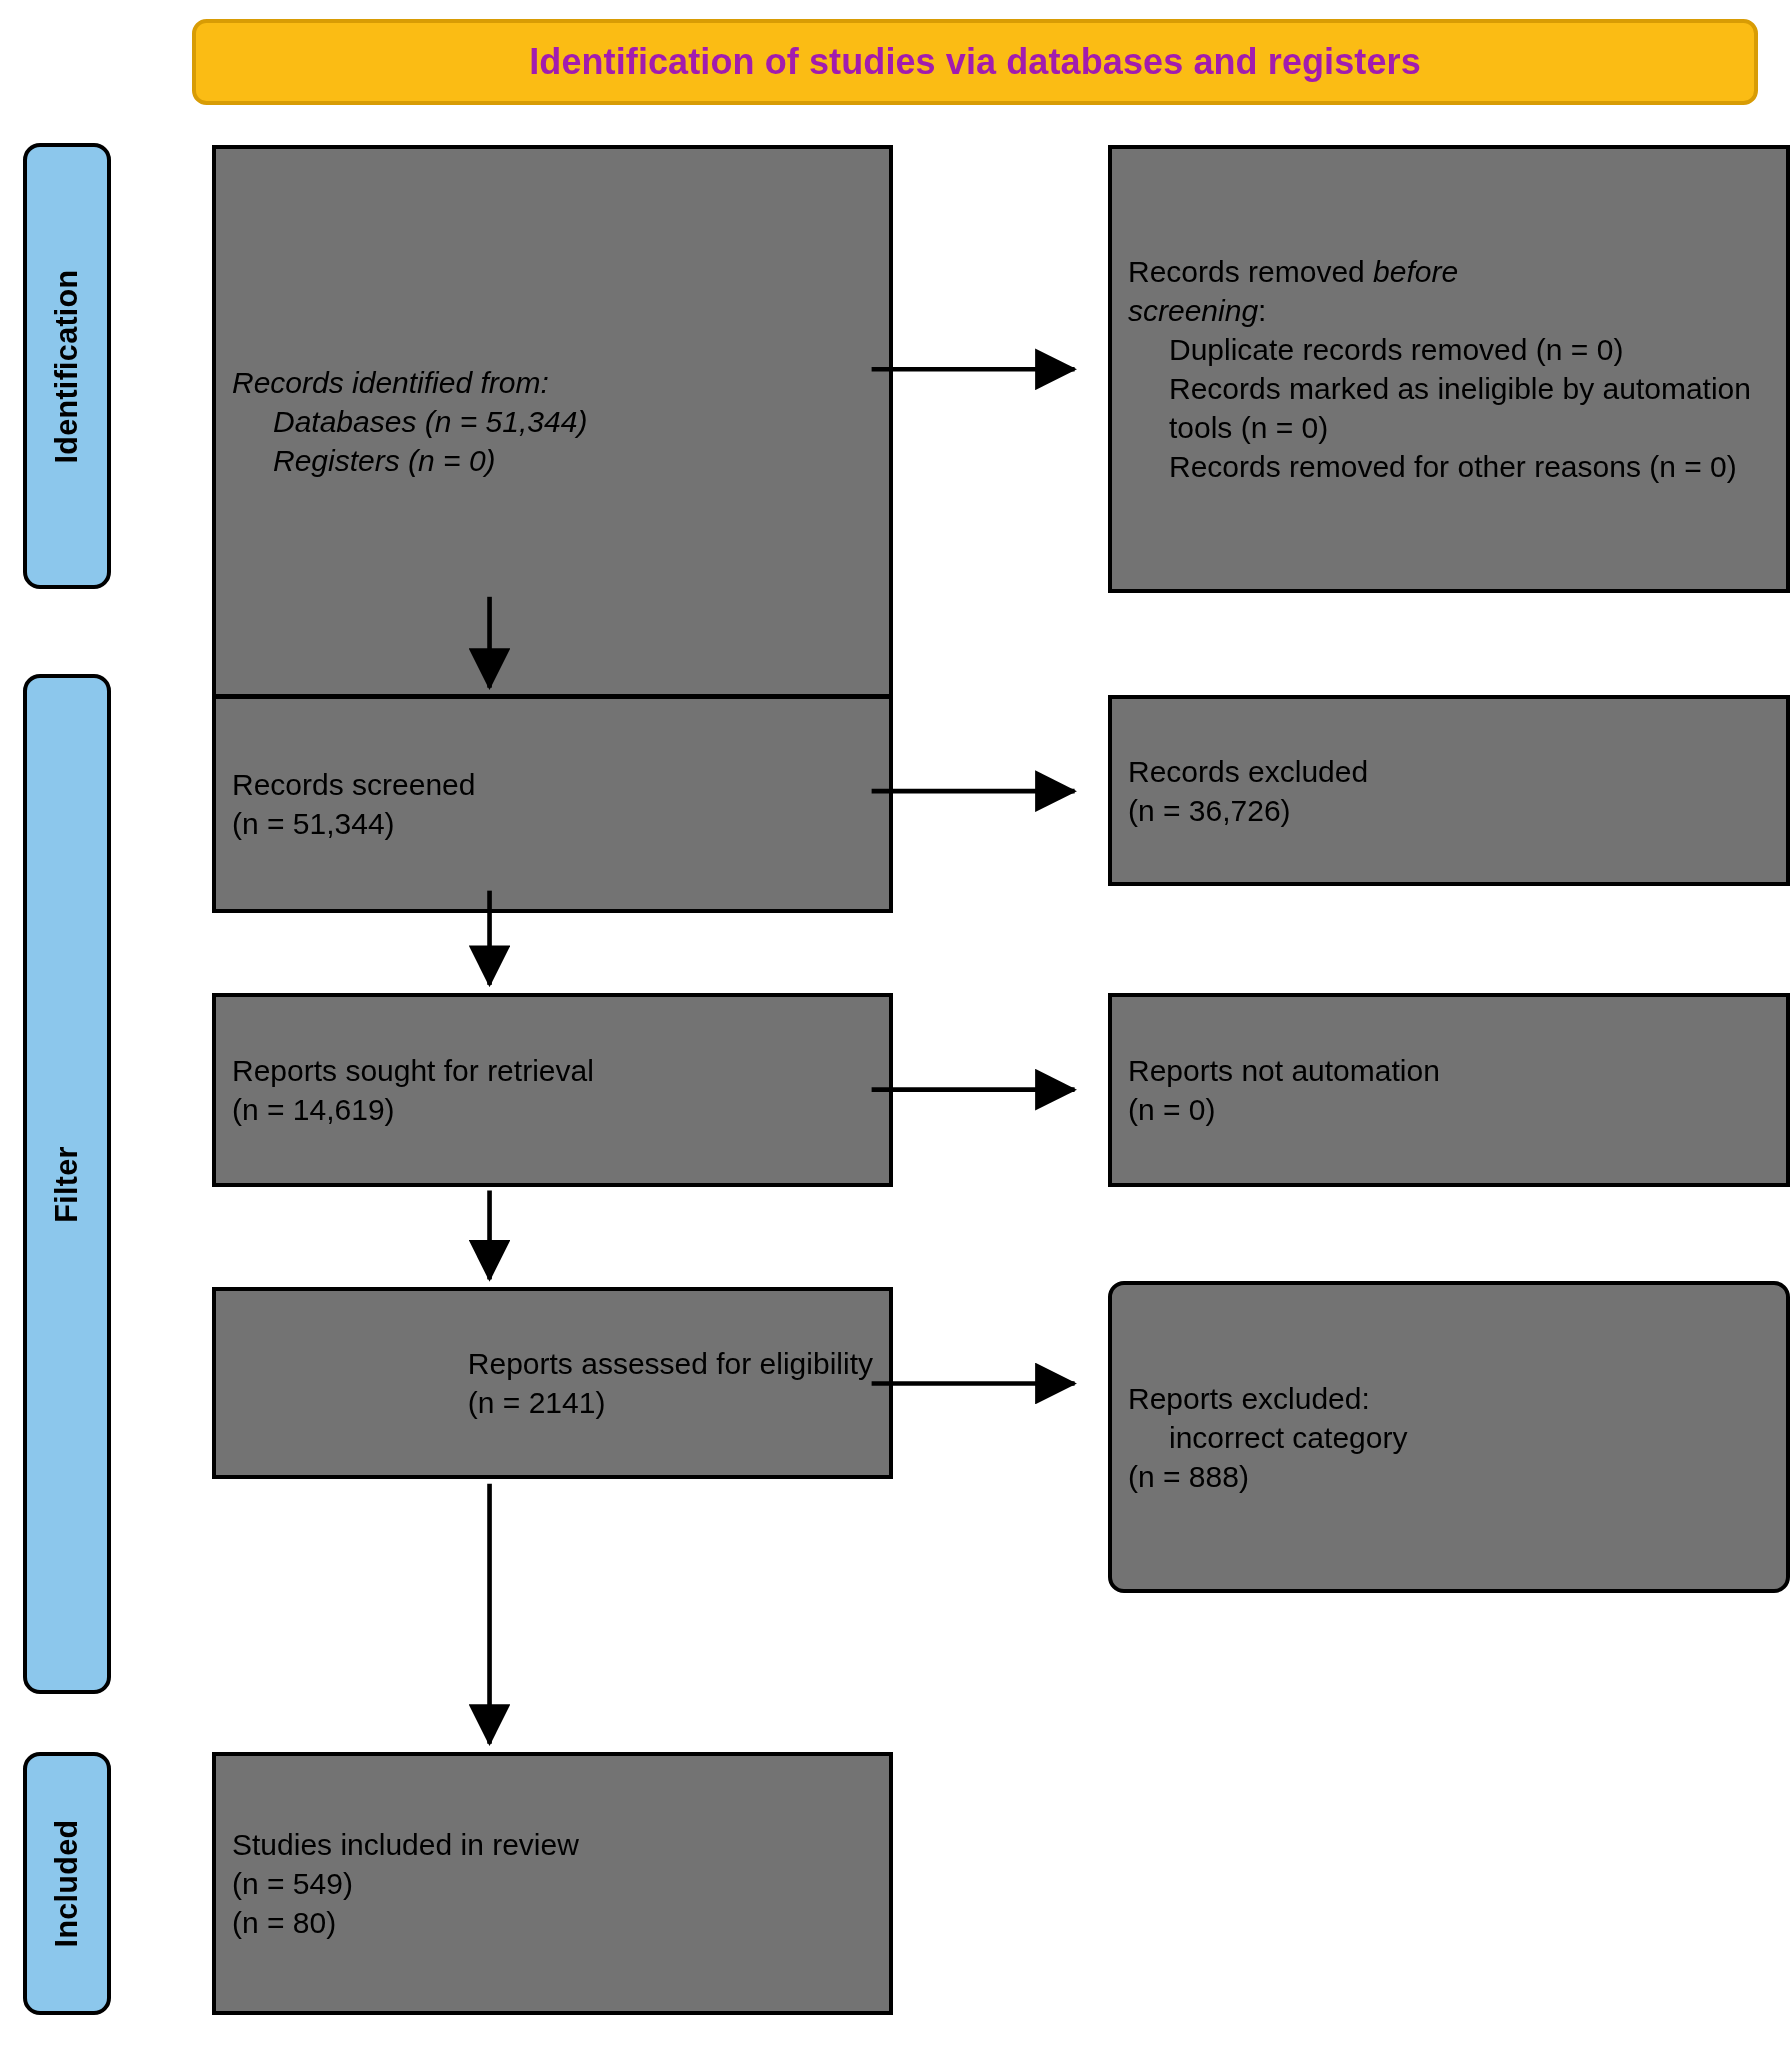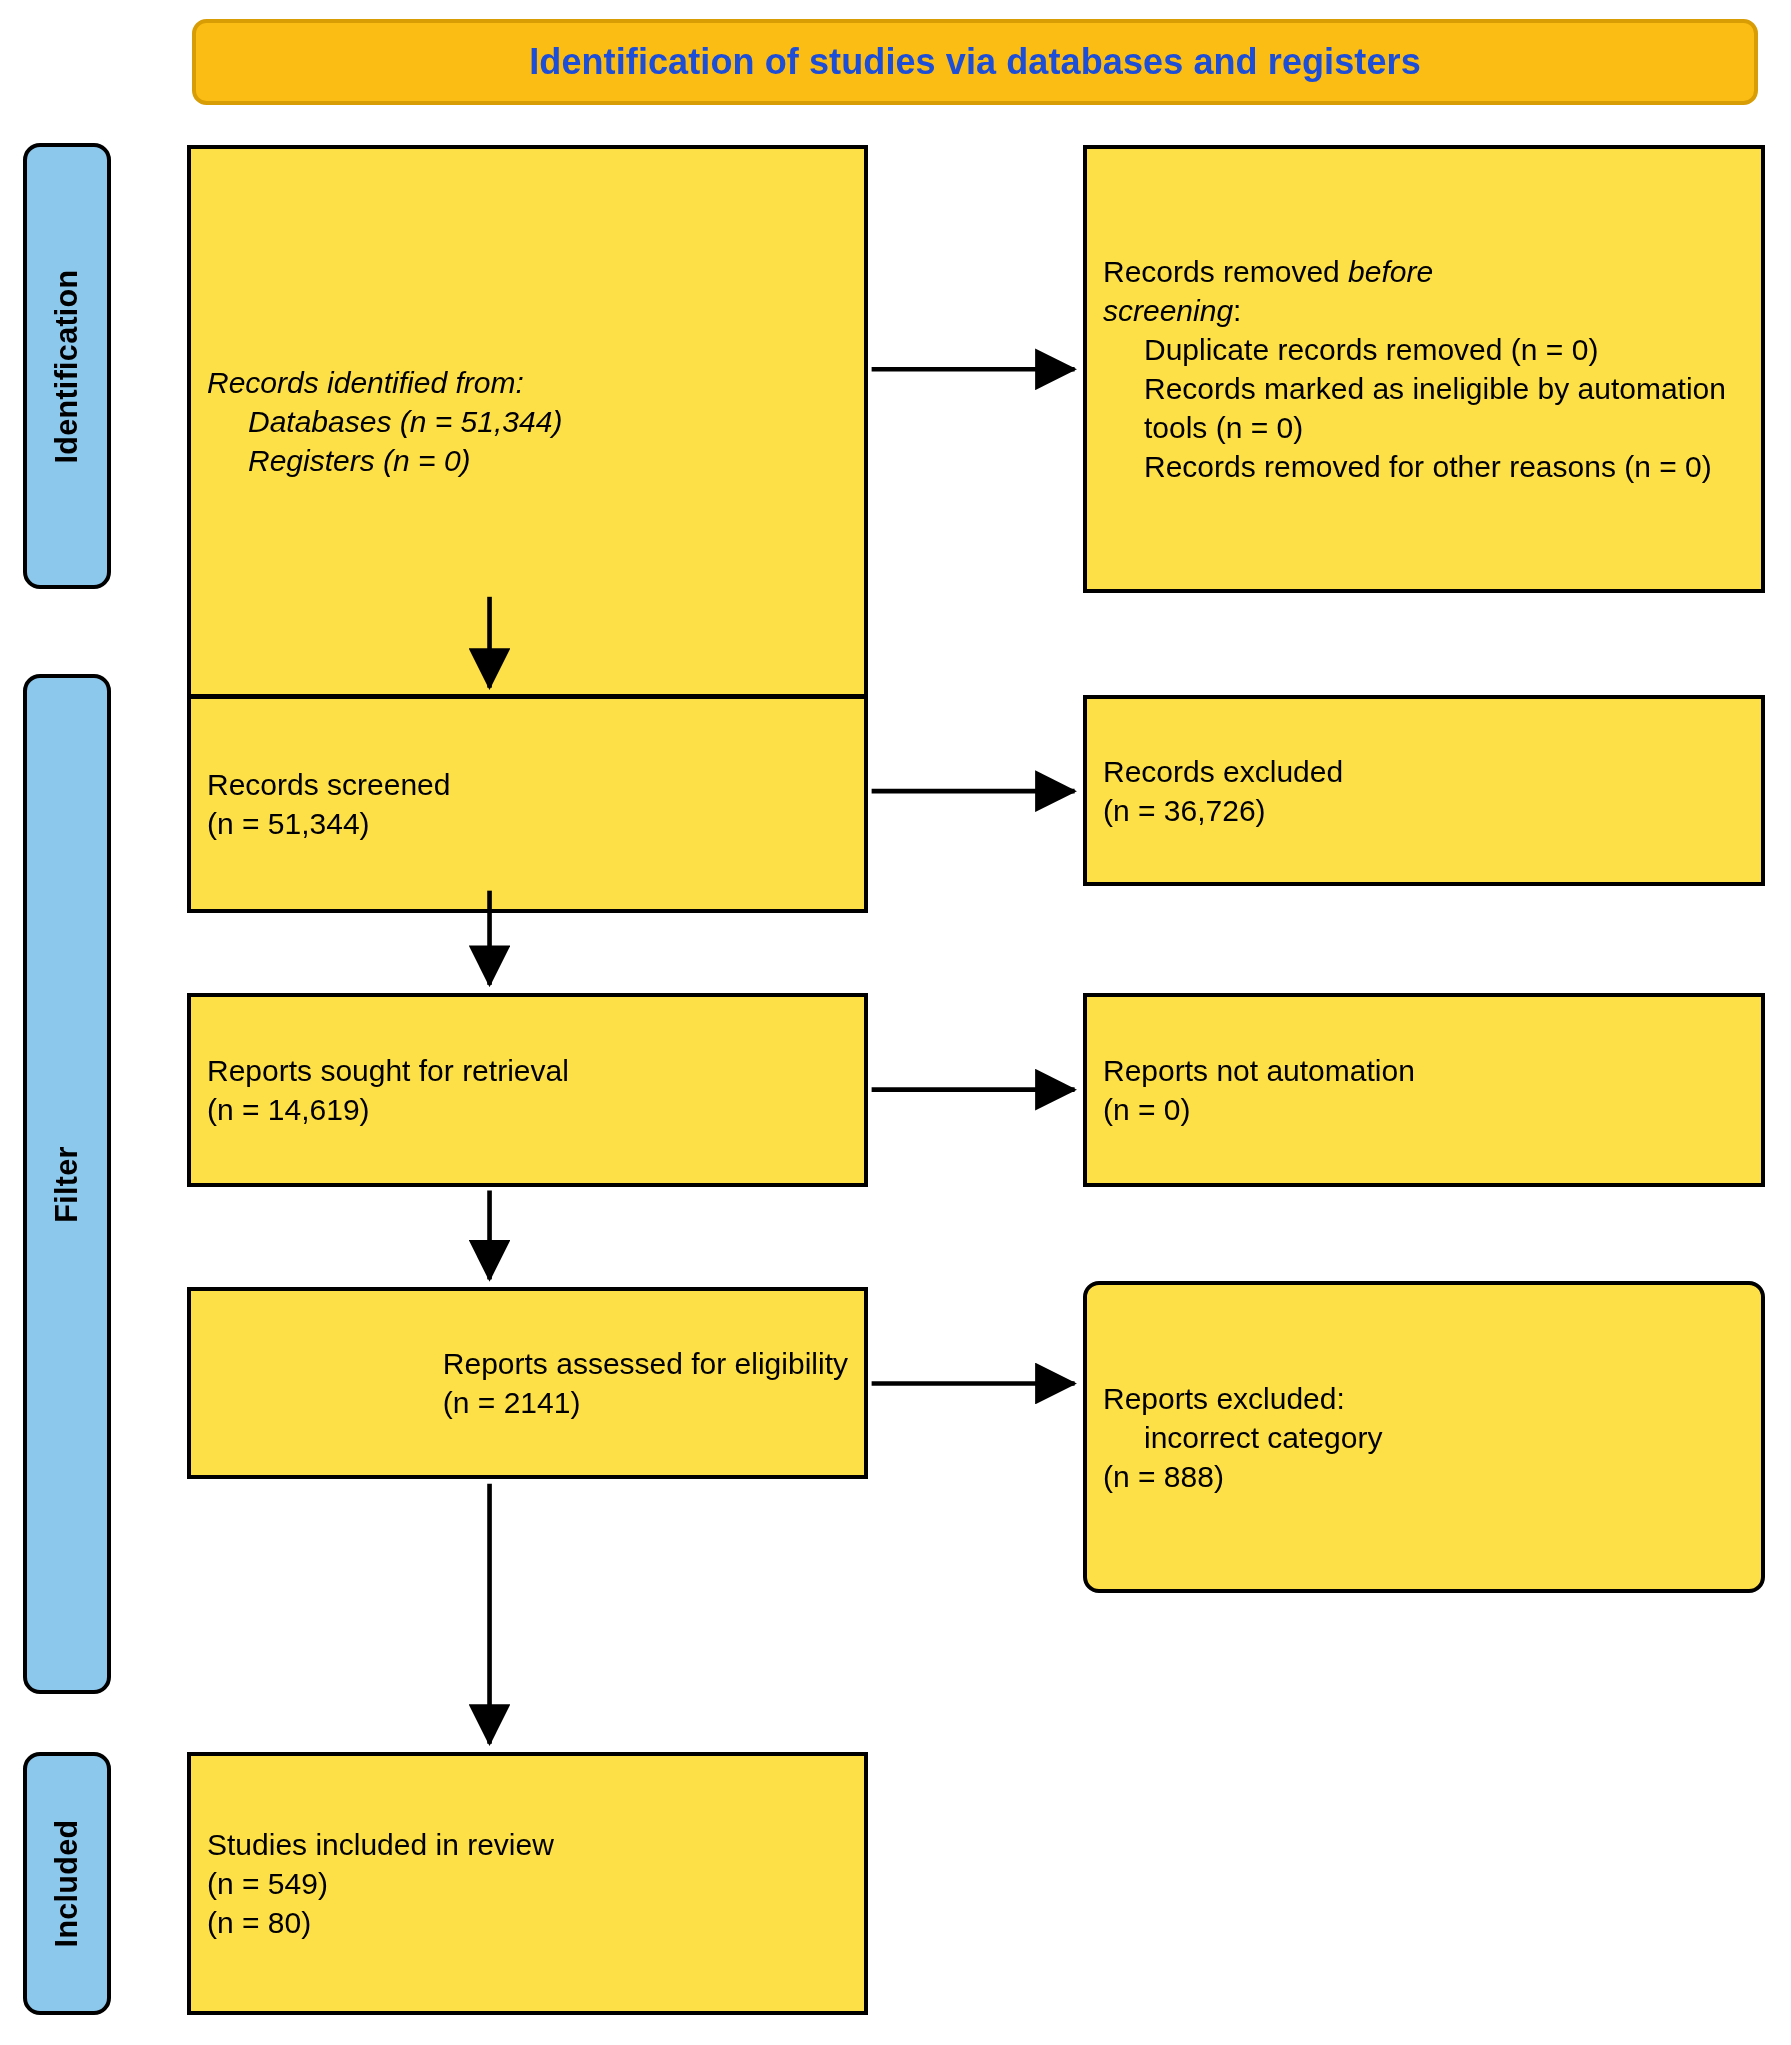--- a/index.html
+++ b/index.html
@@ -33,21 +33,21 @@
     border-radius: 14.6px;
     box-sizing: border-box;
     display: flex;
     align-items: center;
     justify-content: center;
   }
   .header-banner .banner-text {
     font-size: 36px;
     font-weight: bold;
     letter-spacing: 0.1px;
-    color: #1d4ed8;
+    color: #a21caf;
     text-align: center;
     line-height: 1.1;
   }
 
   
   .stage-pill {
     position: absolute;
     background: #8CC7EC;
     border: 4.6px solid #000000;
     border-radius: 17px;
@@ -64,26 +64,27 @@
     color: #000000;
     letter-spacing: 0.3px;
   }
   #stage-identification { left: 22.6px;  top: 143px;  width: 88px; height: 446px; }
   #stage-filter        { left: 22.6px;  top: 674px; width: 88px; height: 1020px; }
   #stage-included      { left: 22.6px;  top: 1752px; width: 88px; height: 263px; }
 
   
   .flow-box {
     position: absolute;
-    background: #fde047;
+    background: #737373;
     border: 4px solid #000000;
     box-sizing: border-box;
     display: flex;
     flex-direction: column;
     justify-content: center;
+    margin-left: 25px;
   }
   .flow-box .box-text {
     font-size: 30px;
     line-height: 1.30;
     color: #000000;
     padding: 0 16px;
   }
   .flow-box .box-text .line { display: block; white-space: pre-wrap; }
   .flow-box .box-text .indent { padding-left: 41px; }
   .flow-box .box-text .ital { font-style: italic; }

